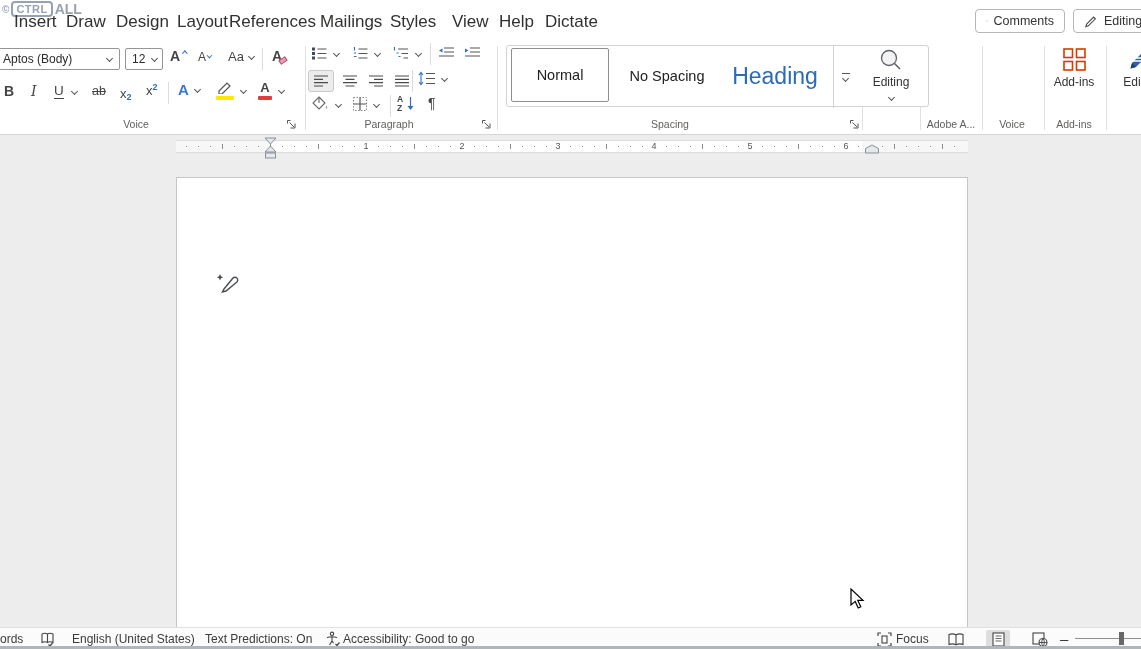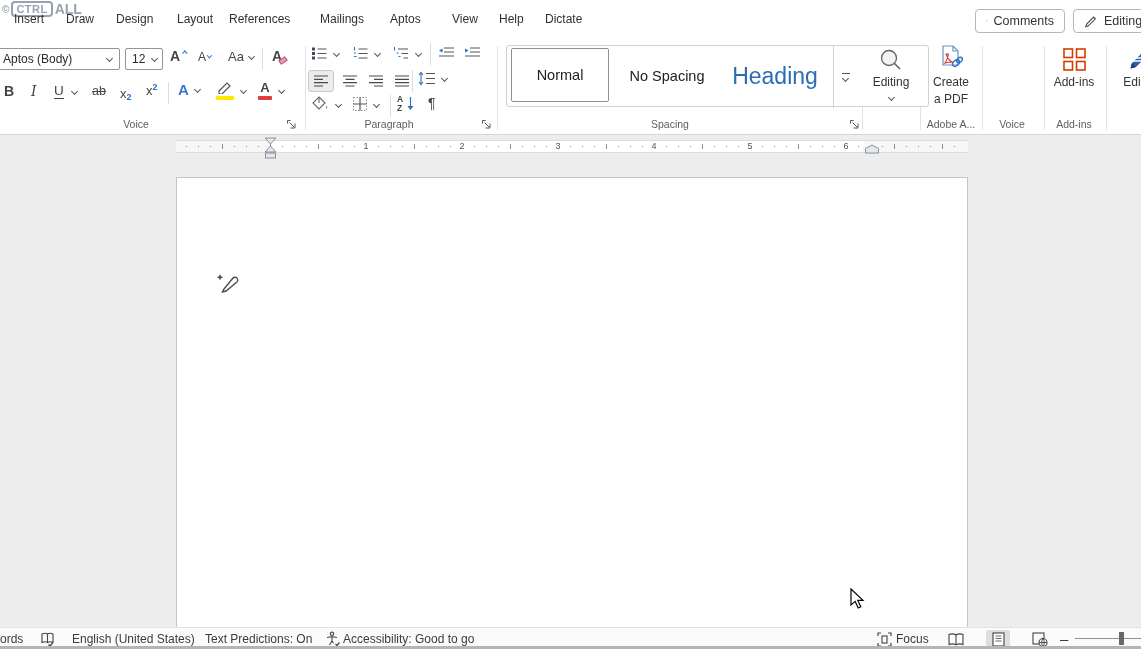--- a/index.html
+++ b/index.html
@@ -6,21 +6,21 @@
   html,body { width:1141px; height:649px; overflow:hidden; font-family:"Liberation Sans",sans-serif; background:#fff; }
   .abs { position:absolute; }
   #app { position:relative; width:1141px; height:649px; background:#fff; }
 
   
   #tabbar { position:absolute; left:0; top:0; width:1141px; height:40px; background:#fff; }
   .watermark { position:absolute; left:2px; top:1px; color:#98a1b0; font-weight:bold; font-size:13px; display:flex; align-items:center; gap:2px; }
   .watermark .c { font-size:10px; }
   .watermark .box { border:2px solid #98a1b0; border-radius:4px; padding:0 3px; font-size:11px; letter-spacing:.5px; }
   .watermark .all { font-size:14px; letter-spacing:0; }
-  .menu-tab { position:absolute; top:12px; font-size:12px; color:#323130; cursor:default; white-space:nowrap; }
+  .menu-tab { position:absolute; top:12px; font-size:17px; color:#323130; cursor:default; white-space:nowrap; }
   .pillbtn { position:absolute; top:9px; height:24px; border:1px solid #b6b6b6; border-radius:4px; background:#fff; display:flex; align-items:center; gap:6px; padding:0 10px; font-size:12.5px; color:#333; }
 
   
   #ribbon { position:absolute; left:0; top:40px; width:1141px; height:95px; background:#fff; border-bottom:1px solid #d6d6d6; }
   .gsep { position:absolute; top:6px; width:1px; height:84px; background:#e1e1e1; }
   .vdiv { position:absolute; width:1px; height:22px; background:#dcdcdc; }
   .glabel { position:absolute; top:78px; font-size:10.5px; color:#605e5c; text-align:center; white-space:nowrap; }
   .launch { position:absolute; top:79px; width:11px; height:11px; }
   .chev { display:inline-block; width:5px; height:5px; border-right:1.3px solid #555; border-bottom:1.3px solid #555; transform:rotate(45deg); }
   .chev.abs2 { position:absolute; }
@@ -86,21 +86,21 @@
       <span class="c">©</span>
       <span class="box">CTRL</span>
       <span class="all">ALL</span>
     </div>
     <span class="menu-tab" style="left:14px">Insert</span>
     <span class="menu-tab" style="left:66px">Draw</span>
     <span class="menu-tab" style="left:116px">Design</span>
     <span class="menu-tab" style="left:177px">Layout</span>
     <span class="menu-tab" style="left:229px">References</span>
     <span class="menu-tab" style="left:320px">Mailings</span>
-    <span class="menu-tab" style="left:390px">Aptos</span>
+    <span class="menu-tab" style="left:390px">Styles</span>
     <span class="menu-tab" style="left:452px">View</span>
     <span class="menu-tab" style="left:499px">Help</span>
     <span class="menu-tab" style="left:545px">Dictate</span>
 
     <div class="pillbtn" style="left:975px;width:90px">
       <svg width="14" height="14" viewBox="0 0 16 16">
           <path d="M2 3h12v8H7l-3 3v-3H2z" fill="none" stroke="#444" stroke-width="1.2"></path>
         </svg>
       <span>Comments</span>
     </div>
@@ -325,33 +325,20 @@
       <div class="ic">
         <svg width="24" height="24" viewBox="0 0 24 24">
             <circle cx="10" cy="10" r="7.5" fill="#f3f3f3" stroke="#5f6368" stroke-width="1.3"></circle>
             <path d="M15.5 15.5 21 21" stroke="#5f6368" stroke-width="1.6"></path>
           </svg>
       </div>
       <div class="tx">Editing</div>
       <span class="chev" style="margin-top:4px"></span>
     </div>
 
-    <div class="bigbtn" style="left:924px;width:54px">
-      <div class="ic">
-        <svg width="26" height="27" viewBox="0 0 26 27">
-          <path d="M5 1h10l5 5v14H5z" fill="#fff" stroke="#6a92bd" stroke-width="1.2"></path>
-          <path d="M15 1v5h5" fill="none" stroke="#6a92bd" stroke-width="1.2"></path>
-          <path d="M8 9c1.5 4 4 7 6 8-2.5.3-5 .2-7 1 1.8-2.6 3-6 3.5-9z" fill="none" stroke="#d13438" stroke-width="1.1"></path>
-          <ellipse cx="18" cy="18" rx="4" ry="2.6" transform="rotate(-40 18 18)" fill="none" stroke="#2e6fbe" stroke-width="1.4"></ellipse>
-          <ellipse cx="21.5" cy="15" rx="3.2" ry="2.2" transform="rotate(-40 21.5 15)" fill="none" stroke="#2e6fbe" stroke-width="1.4"></ellipse>
-        </svg>
-      </div>
-      <div class="tx">Create</div>
-      <div class="tx">a PDF</div>
-    </div>
     <div class="glabel" style="left:922px;width:58px">Adobe A...</div>
 
     <div class="glabel" style="left:986px;width:52px">Voice</div>
 
     <div class="bigbtn" style="left:1046px;width:56px">
       <div class="ic">
         <svg width="25" height="25" viewBox="0 0 25 25">
           <rect x="2" y="2" width="8.5" height="8.5" fill="none" stroke="#d83b01" stroke-width="1.6"></rect>
           <rect x="14.5" y="2" width="8.5" height="8.5" fill="none" stroke="#d83b01" stroke-width="1.6"></rect>
           <rect x="2" y="14.5" width="8.5" height="8.5" fill="none" stroke="#d83b01" stroke-width="1.6"></rect>

